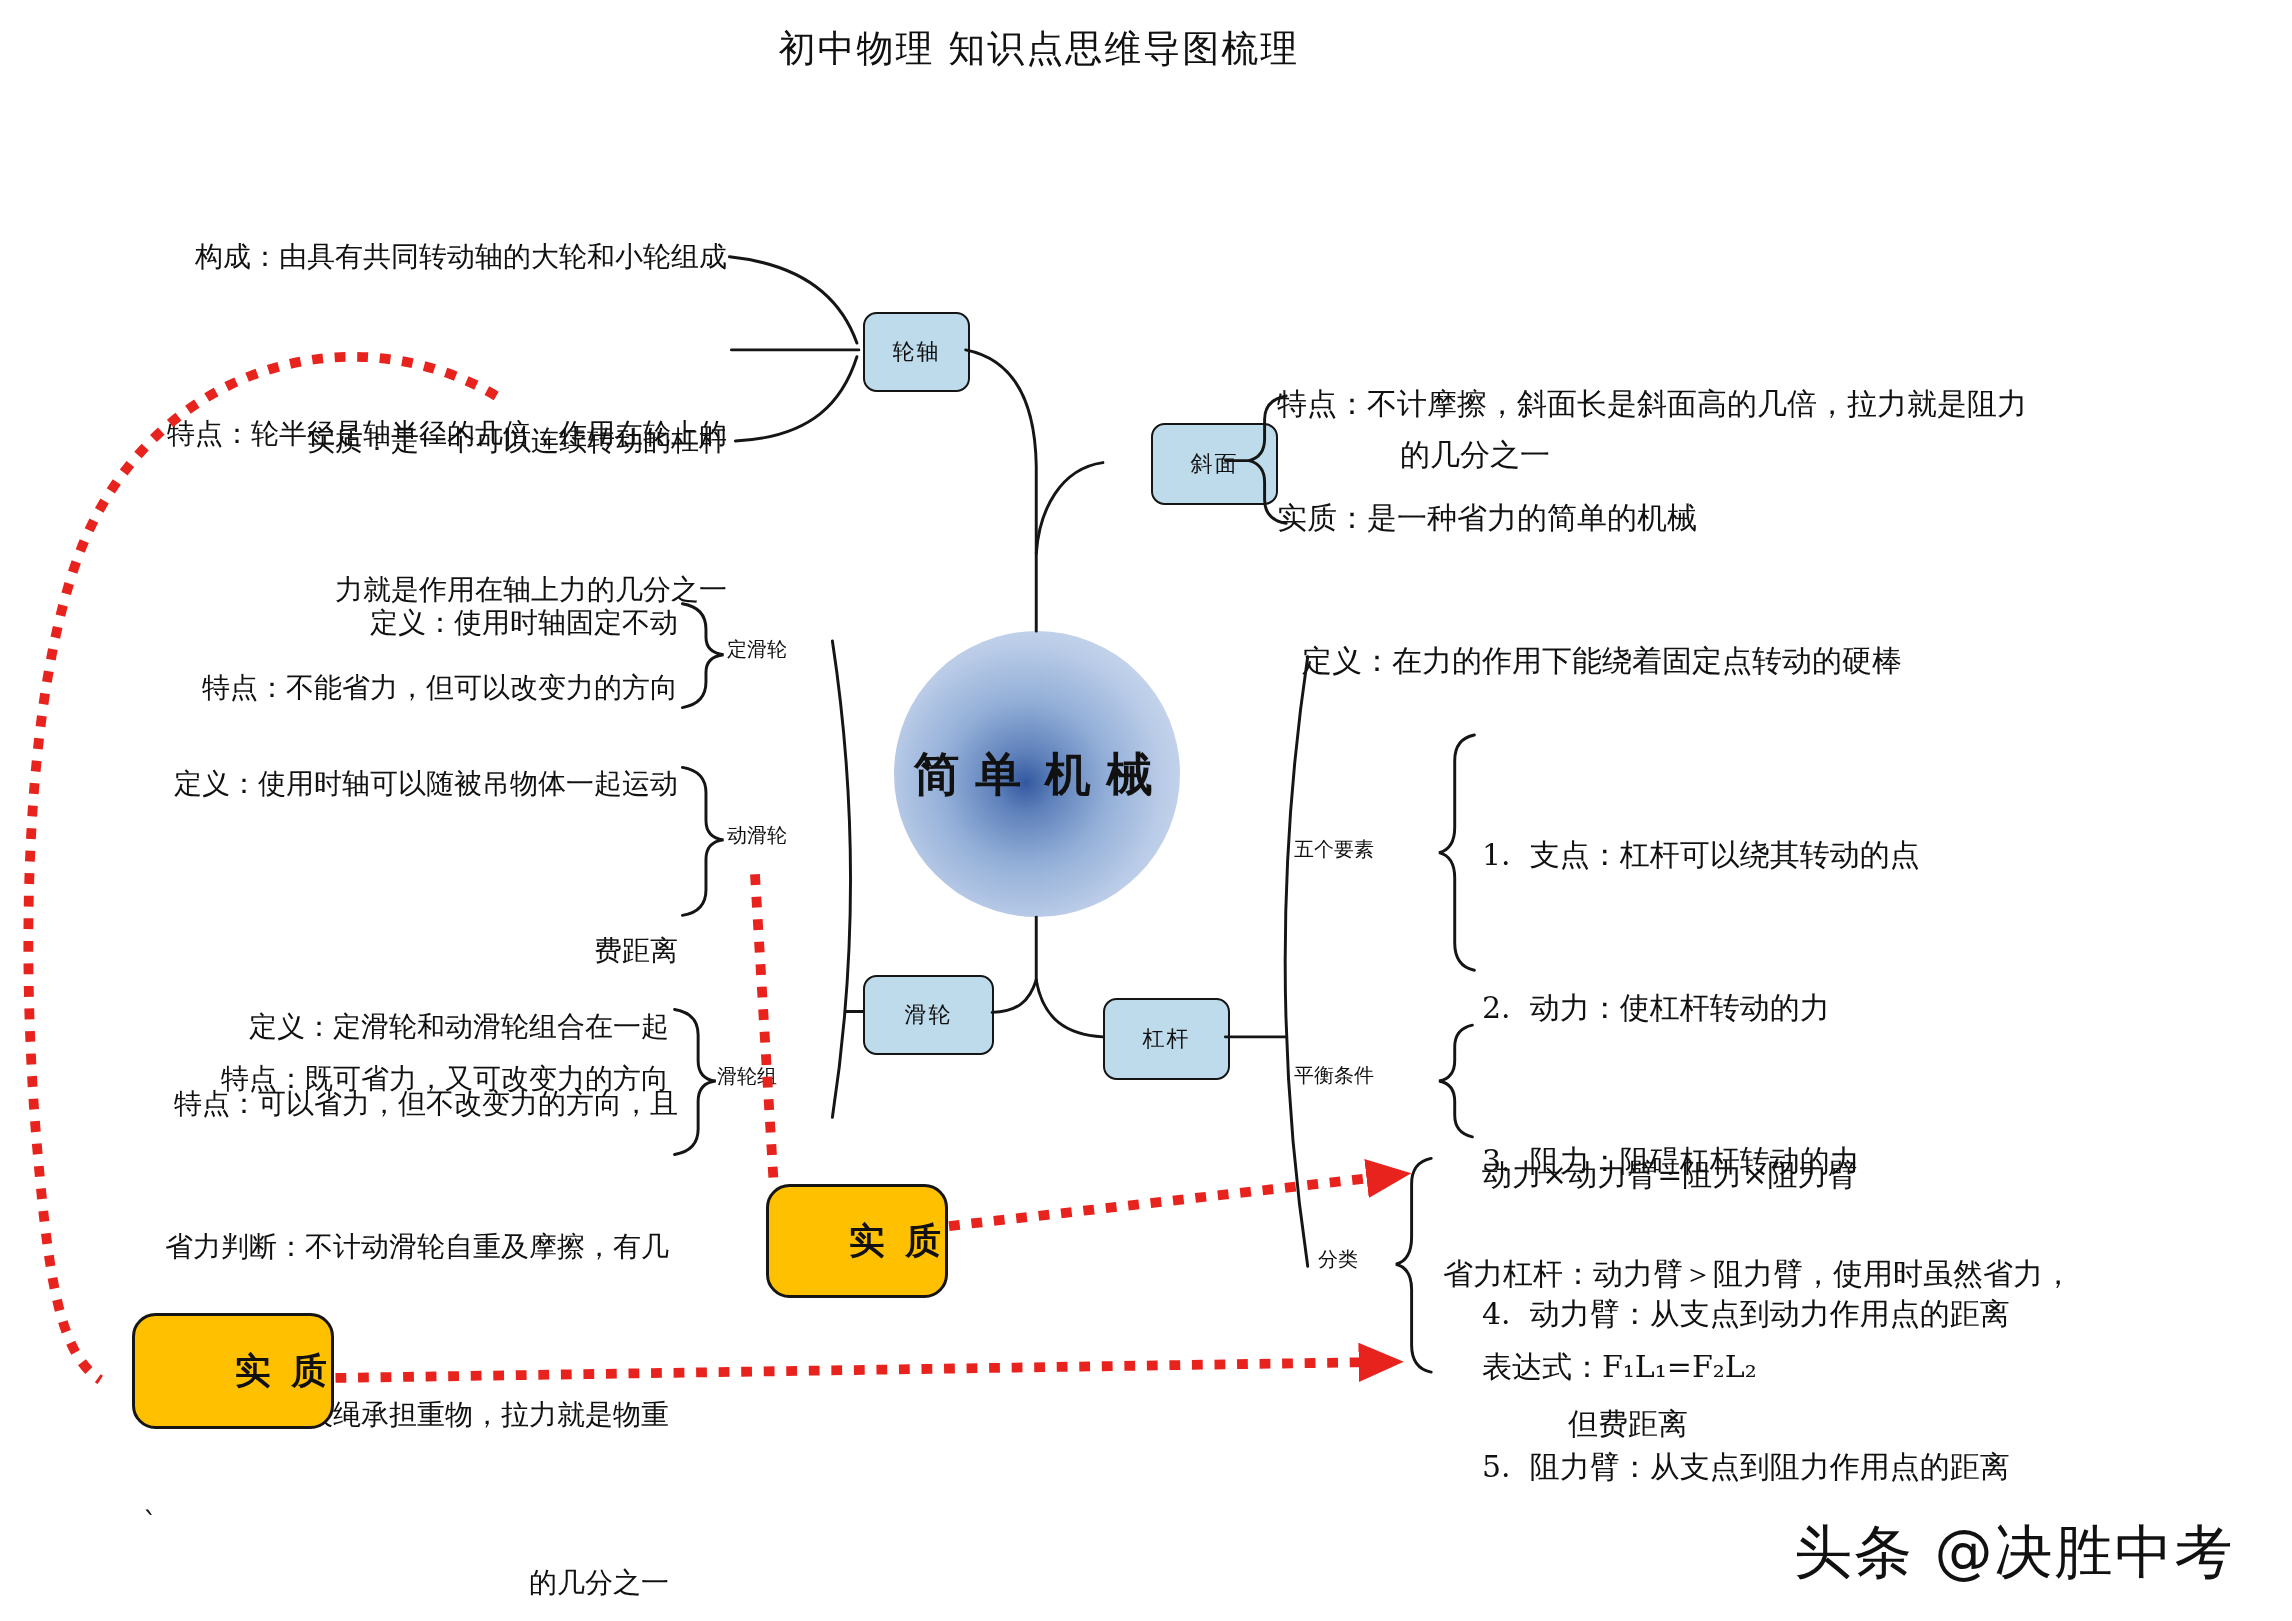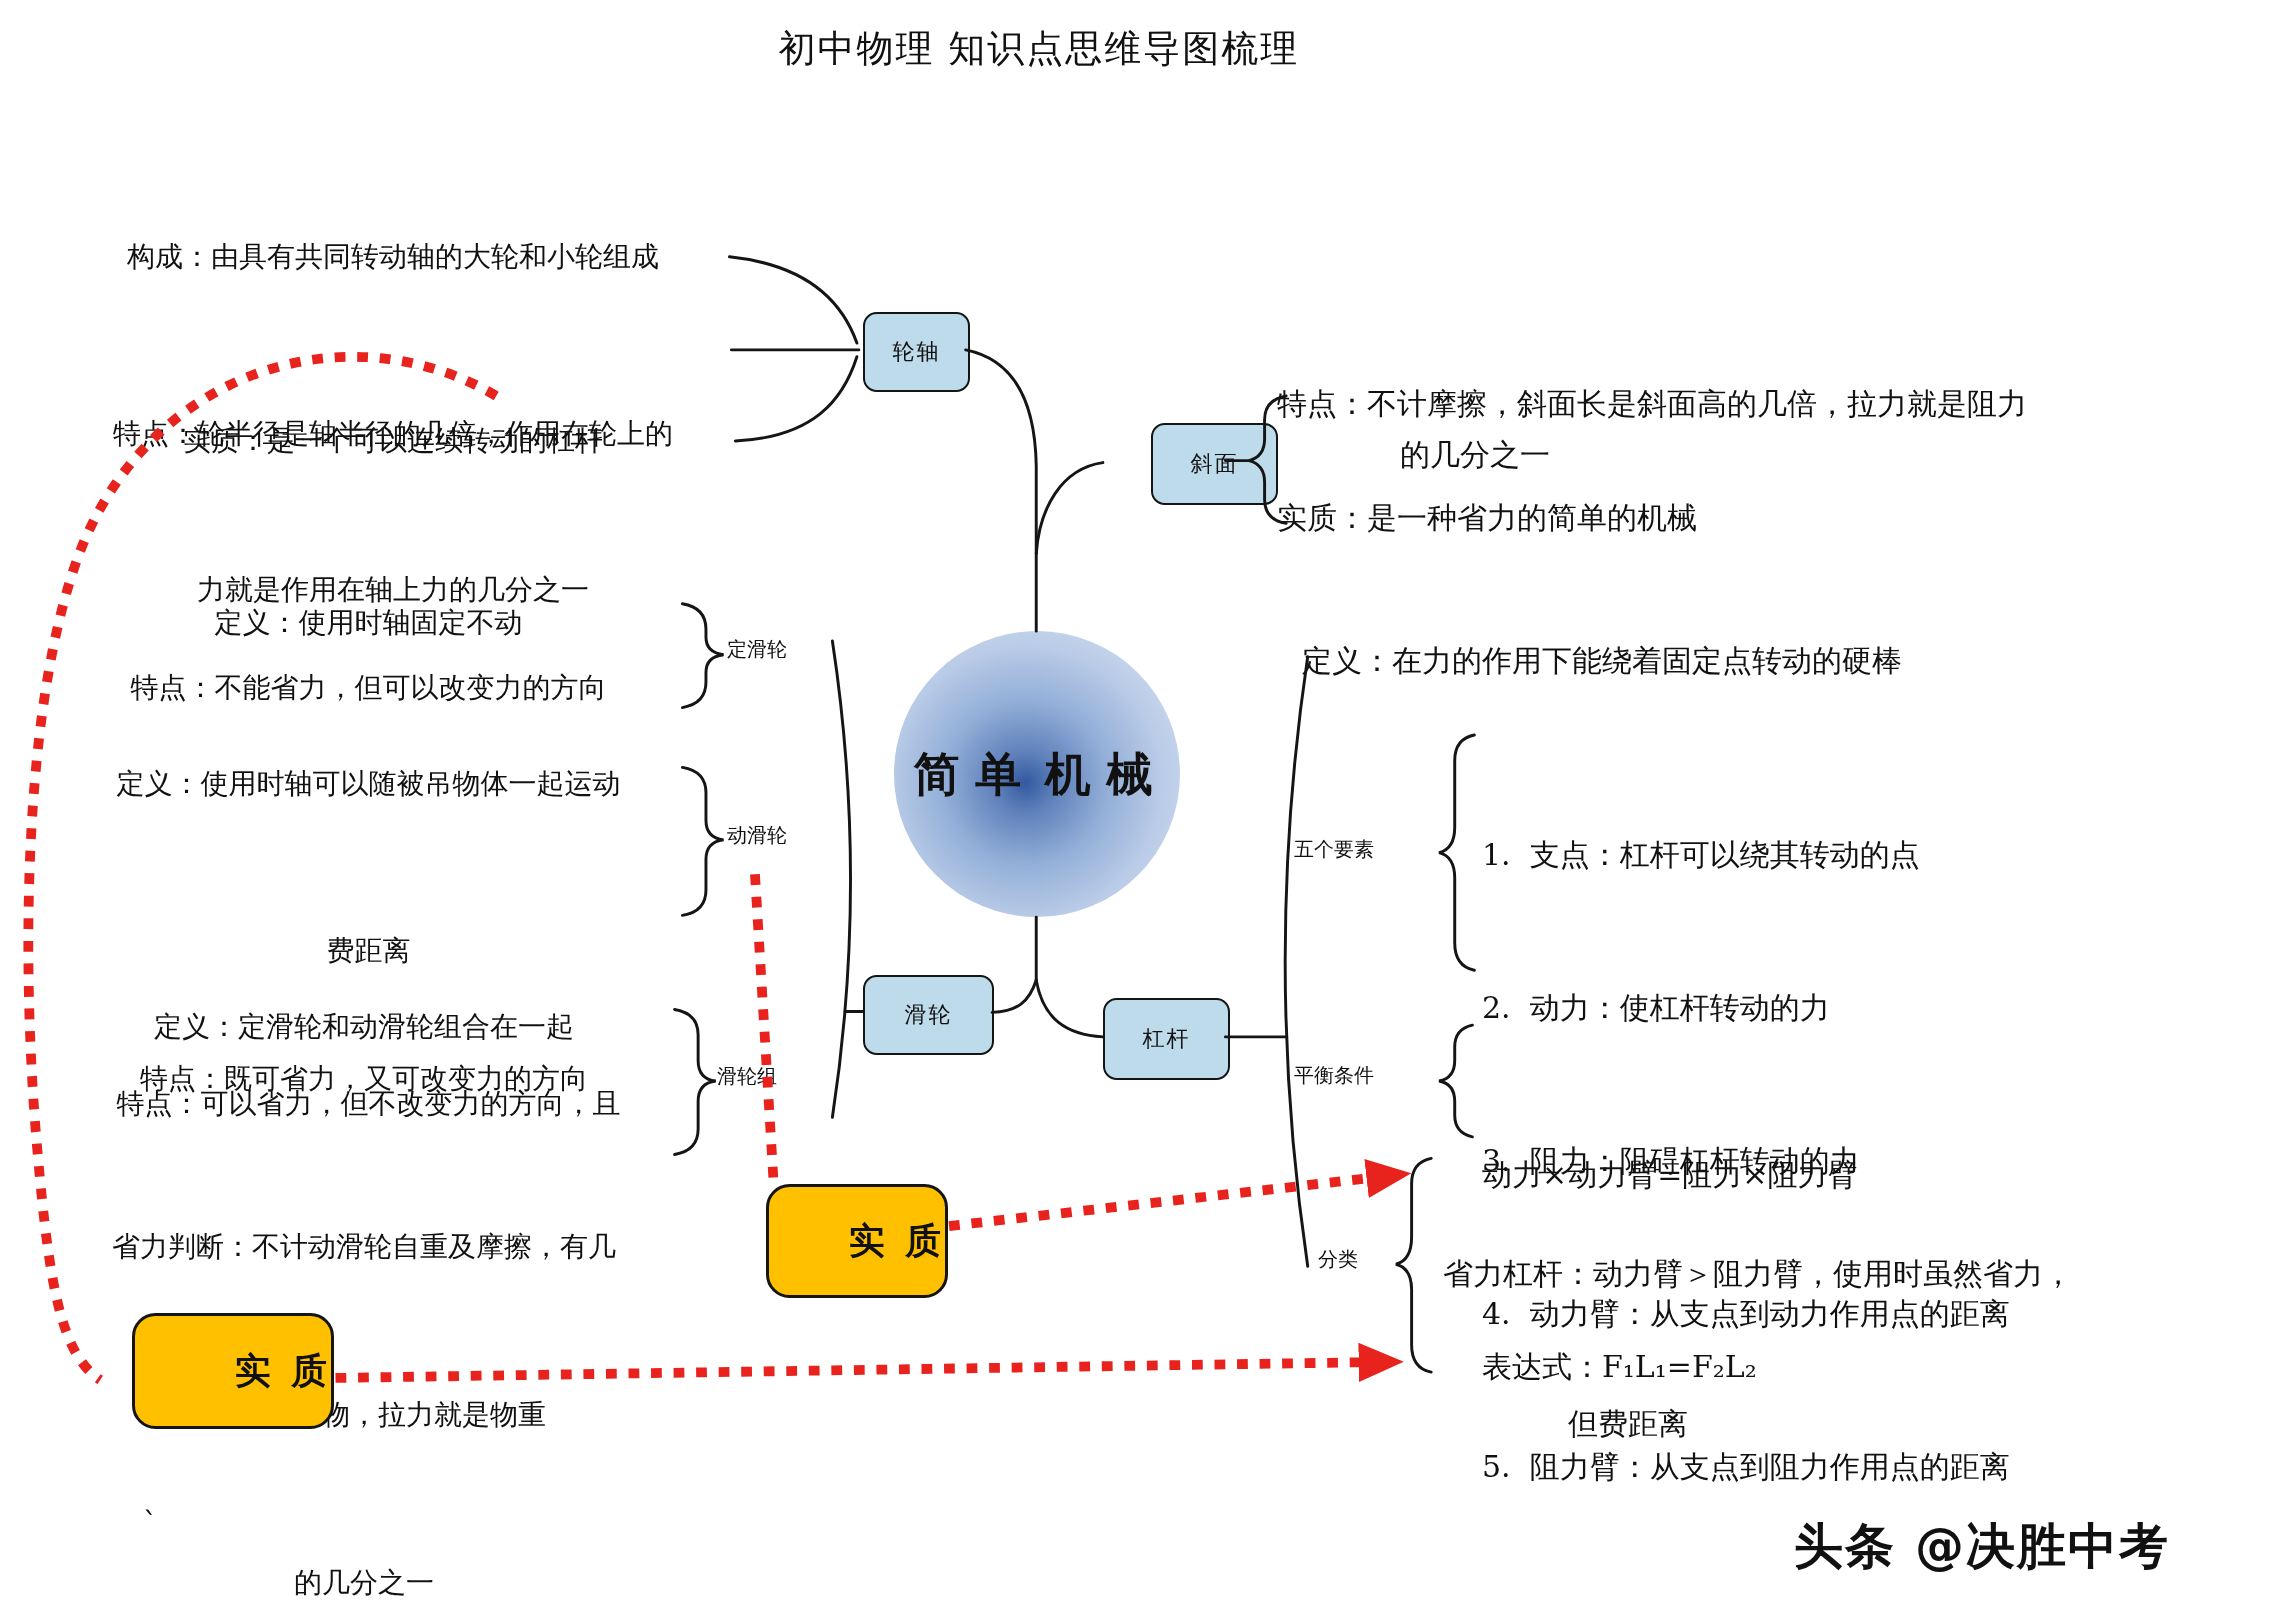--- a/index.html
+++ b/index.html
@@ -2,21 +2,21 @@
 <html style="--blue: #bedbeb; --orange: #ffc000;"><head>
 <meta charset="utf-8">
 <style>
   html,body{margin:0;padding:0}
   body{
     width:2293px;height:1621px;position:relative;overflow:hidden;
     background:#ffffff;color:#111;
     font-family:"DejaVu Serif","DejaVu Sans","Liberation Serif",serif;
   }
   .t{position:absolute;white-space:pre;font-size:28px;line-height:1.22}
-  .tr{text-align:center}
+  .tr{text-align:right}
   .t span{display:block}
   .rt{font-size:30px}
   .lbl{font-size:20px}
   #lines{position:absolute;left:0;top:0;pointer-events:none}
   .node{
     position:absolute;display:flex;align-items:center;justify-content:center;
     background:var(--blue,#bedbeb);border:2.9px solid #151515;border-radius:13.7px;
     font-size:22px;letter-spacing:2px;
   }
   .orange{
@@ -28,21 +28,21 @@
     position:absolute;left:894px;top:631px;width:286px;height:286px;border-radius:50%;
     background:radial-gradient(circle at 46% 53%,
       #33589f 0%, #5f81bb 14%, #93afd8 38%, #b9cbe7 63%, #cfdcf0 85%, #d6e0f1 100%);
     display:flex;flex-direction:row;align-items:center;justify-content:center;
   }
   #center-circle div{
     font-size:46px;font-weight:bold;letter-spacing:15.7px;line-height:65px;
     text-indent:7.8px;
   }
   #title{left:549px;top:25.5px;width:980px;text-align:center;font-size:37px;letter-spacing:2px}
-  #watermark{left:1794px;top:1517px;font-size:49px;font-weight:bold;
+  #watermark{left:1794px;top:1517px;font-size:58px;font-weight:normal;
     font-family:"DejaVu Sans","Liberation Sans",sans-serif;letter-spacing:2px}
   .ind{padding-left:125px}
 </style>
 </head>
 <body>
 
 <div class="t" id="title">初中物理 知识点思维导图梳理</div>
 
 <div class="t tr" style="left:59px;top:240px;width:668px">构成：由具有共同转动轴的大轮和小轮组成</div>
 <div class="t tr" style="left:59px;top:304px;width:668px;line-height:52px">

